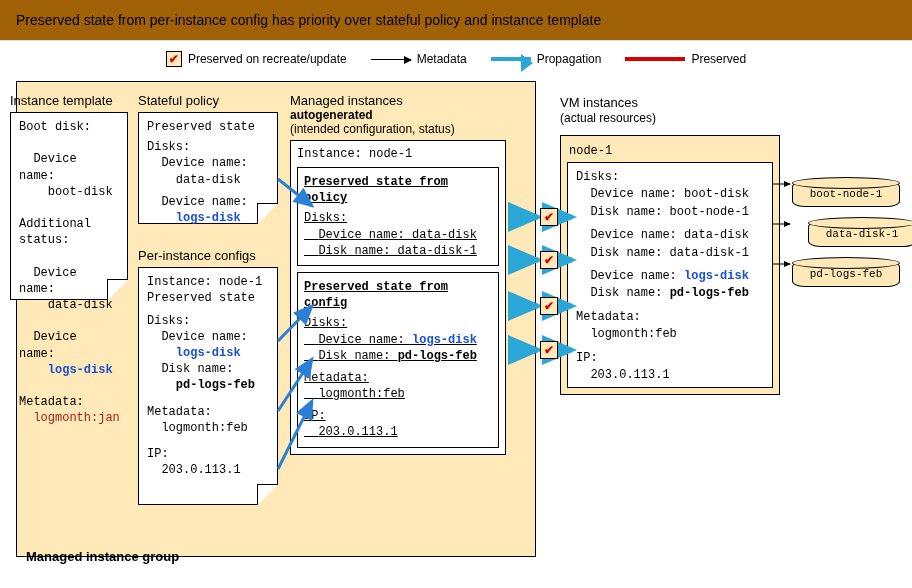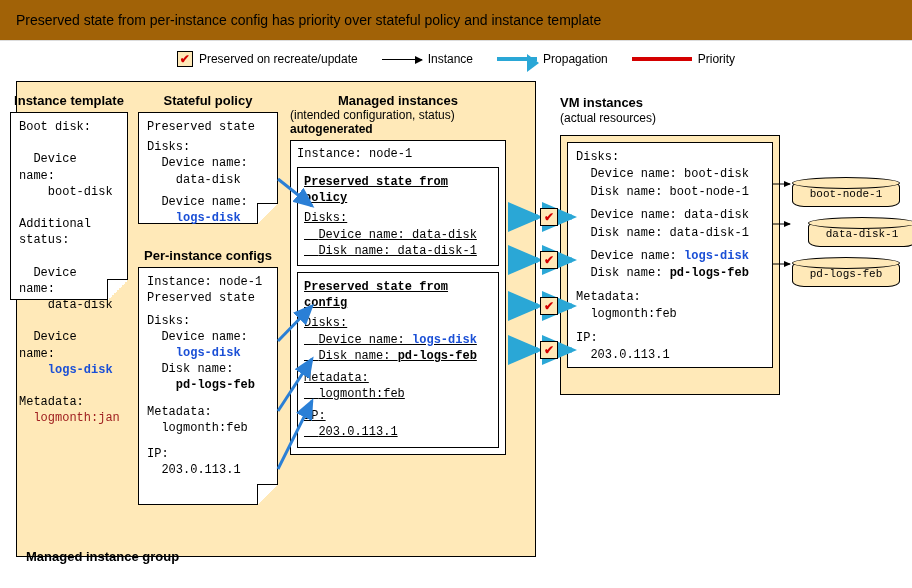--- a/index.html
+++ b/index.html
@@ -71,21 +71,21 @@
     left: 16px; top: 10px;
     width: 520px; height: 476px;
     background: #ffe9b8;
     border: 1px solid #000;
   }
   .vm-section {
     position: absolute;
     left: 560px; top: 10px;
     width: 340px; height: 476px;
   }
-  .section-title { font-weight: bold; margin: 8px 0 4px; text-align: center; }
+  .section-title { font-weight: normal; margin: 8px 0 4px; }
   .section-sub { font-size: 12px; }
   .col {
     position: absolute;
   }
   .col.template { left: 10px; top: 14px; width: 118px; }
   .col.stateful { left: 138px; top: 14px; width: 140px; }
   .col.perinst  { left: 138px; top: 170px; width: 140px; }
   .col.managed  { left: 290px; top: 14px; width: 216px; }
 
   .paper {
@@ -184,29 +184,29 @@
   <span>Preserved state from per-instance config has priority over stateful policy and instance template</span>
 </div>
 
 <div class="legend">
   <div class="legend-item">
     <span class="check-box">✔</span>
     <span>Preserved on recreate/update</span>
   </div>
   <div class="legend-item">
     <span class="thin-line"></span>
-    <span>Instance</span>
+    <span>Metadata</span>
   </div>
   <div class="legend-item">
     <span class="blue-arrow-sample"></span>
     <span>Propagation</span>
   </div>
   <div class="legend-item">
     <span class="red-bar"></span>
-    <span>Priority</span>
+    <span>Preserved</span>
   </div>
 </div>
 
 <div class="stage">
 
   <div class="mig-box"></div>
 
   <div style="position:absolute; left:26px; top:478px; font-weight:bold;">Managed instance group</div>
 
   <div class="col template">
@@ -259,22 +259,22 @@
       <div>Metadata:</div>
       <div>&nbsp;&nbsp;<span class="purple">logmonth:feb</span></div>
       <div style="height:10px"></div>
       <div>IP:</div>
       <div>&nbsp;&nbsp;<span>203.0.113.1</span></div>
     </div>
   </div>
 
   <div class="col managed">
     <div class="section-title" style="margin-bottom:0;">Managed instances</div>
+    <div class="section-sub bold">autogenerated</div>
     <div class="section-sub">(intended configuration, status)</div>
-    <div class="section-sub bold">autogenerated</div>
     <div class="managed-wrap" style="margin-top:4px;">
       <div>Instance: node-1</div>
       <div class="sub-box">
         <div class="bold">Preserved state from policy</div>
         <div style="height:4px"></div>
         <div>Disks:</div>
         <div>&nbsp;&nbsp;<span>Device name: data-disk</span></div>
         <div>&nbsp;&nbsp;<span>Disk name: data-disk-1</span></div>
       </div>
       <div class="sub-box">
@@ -293,20 +293,21 @@
     </div>
   </div>
 
   <div class="vm-section">
     <div style="position:absolute; left:0; top:14px;">
       <span class="section-title">VM instances</span>
     </div>
     <div style="position:absolute; left:0; top:30px;" class="section-sub">(actual resources)</div>
 
     <div class="vm-box">
+      <div style="font-family:'Courier New',monospace; font-size:12px; margin:2px 0 4px 2px;">node-1</div>
       <div class="vm-inner" style="height:226px;">
         <div>Disks:</div>
         <div>&nbsp;&nbsp;<span>Device name: boot-disk</span></div>
         <div>&nbsp;&nbsp;<span>Disk name: boot-node-1</span></div>
         <div style="height:6px"></div>
         <div>&nbsp;&nbsp;<span>Device name: data-disk</span></div>
         <div>&nbsp;&nbsp;<span>Disk name: data-disk-1</span></div>
         <div style="height:6px"></div>
         <div>&nbsp;&nbsp;<span>Device name: </span><span class="blue">logs-disk</span></div>
         <div>&nbsp;&nbsp;<span>Disk name: </span><span class="bold">pd-logs-feb</span></div>

